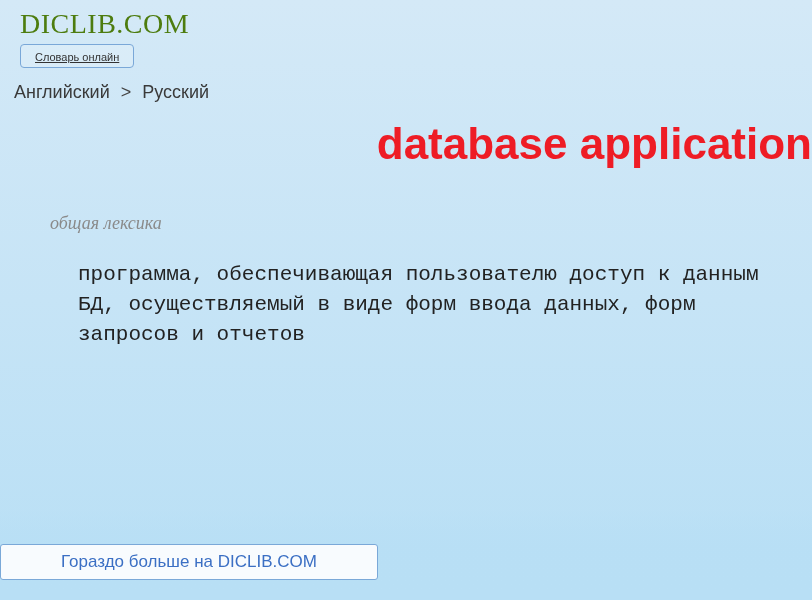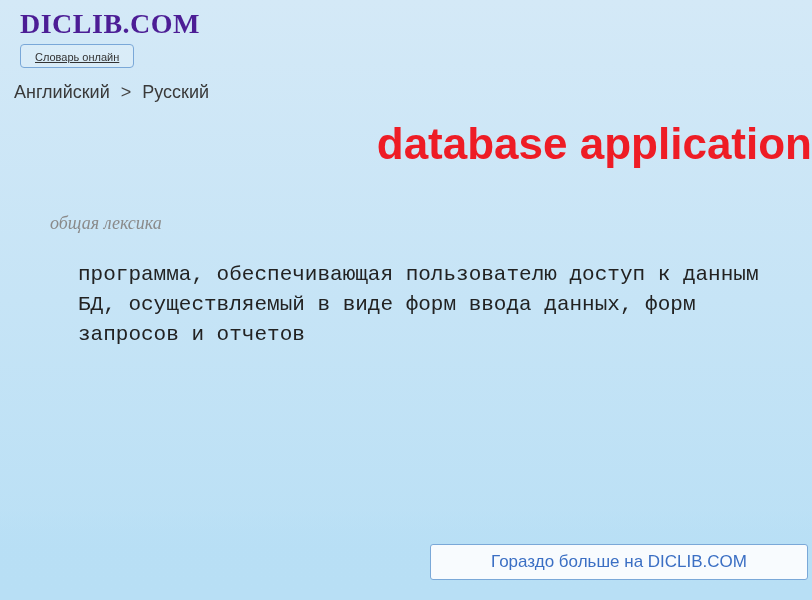--- a/index.html
+++ b/index.html
@@ -13,22 +13,22 @@
       background: linear-gradient(to bottom, #d4e9f7 0%, #b8dff5 100%);
       font-family: Arial, Helvetica, sans-serif;
       position: relative;
       overflow: hidden;
     }
     .header {
       padding: 8px 20px 4px 20px;
     }
     .logo {
       font-size: 28px;
-      font-weight: bold;
-      color: #4c1d95;
+      font-weight: normal;
+      color: #4d7c0f;
       font-family: Georgia, serif;
       letter-spacing: 0.5px;
     }
     .subtitle-box {
       display: inline-block;
       border: 1px solid #7aa8d8;
       border-radius: 4px;
       padding: 2px 14px;
       margin-top: 4px;
       background: rgba(255,255,255,0.18);
@@ -92,21 +92,21 @@
       bottom: 0;
       height: 90px;
       background: linear-gradient(to bottom, rgba(184,223,245,0) 0%, rgba(184,223,245,0.9) 40%, rgba(184,223,245,1) 100%);
       pointer-events: none;
     }
     .cta-wrap {
       position: absolute;
       bottom: 20px;
       left: 0;
       right: 4px;
-      text-align: right;
+      text-align: left;
     }
     .cta {
       display: inline-block;
       border: 1px solid #7aa8d8;
       border-radius: 3px;
       background: #f8fbfe;
       padding: 7px 60px;
       font-size: 17px;
       color: #3b6fc4;
       cursor: pointer;

